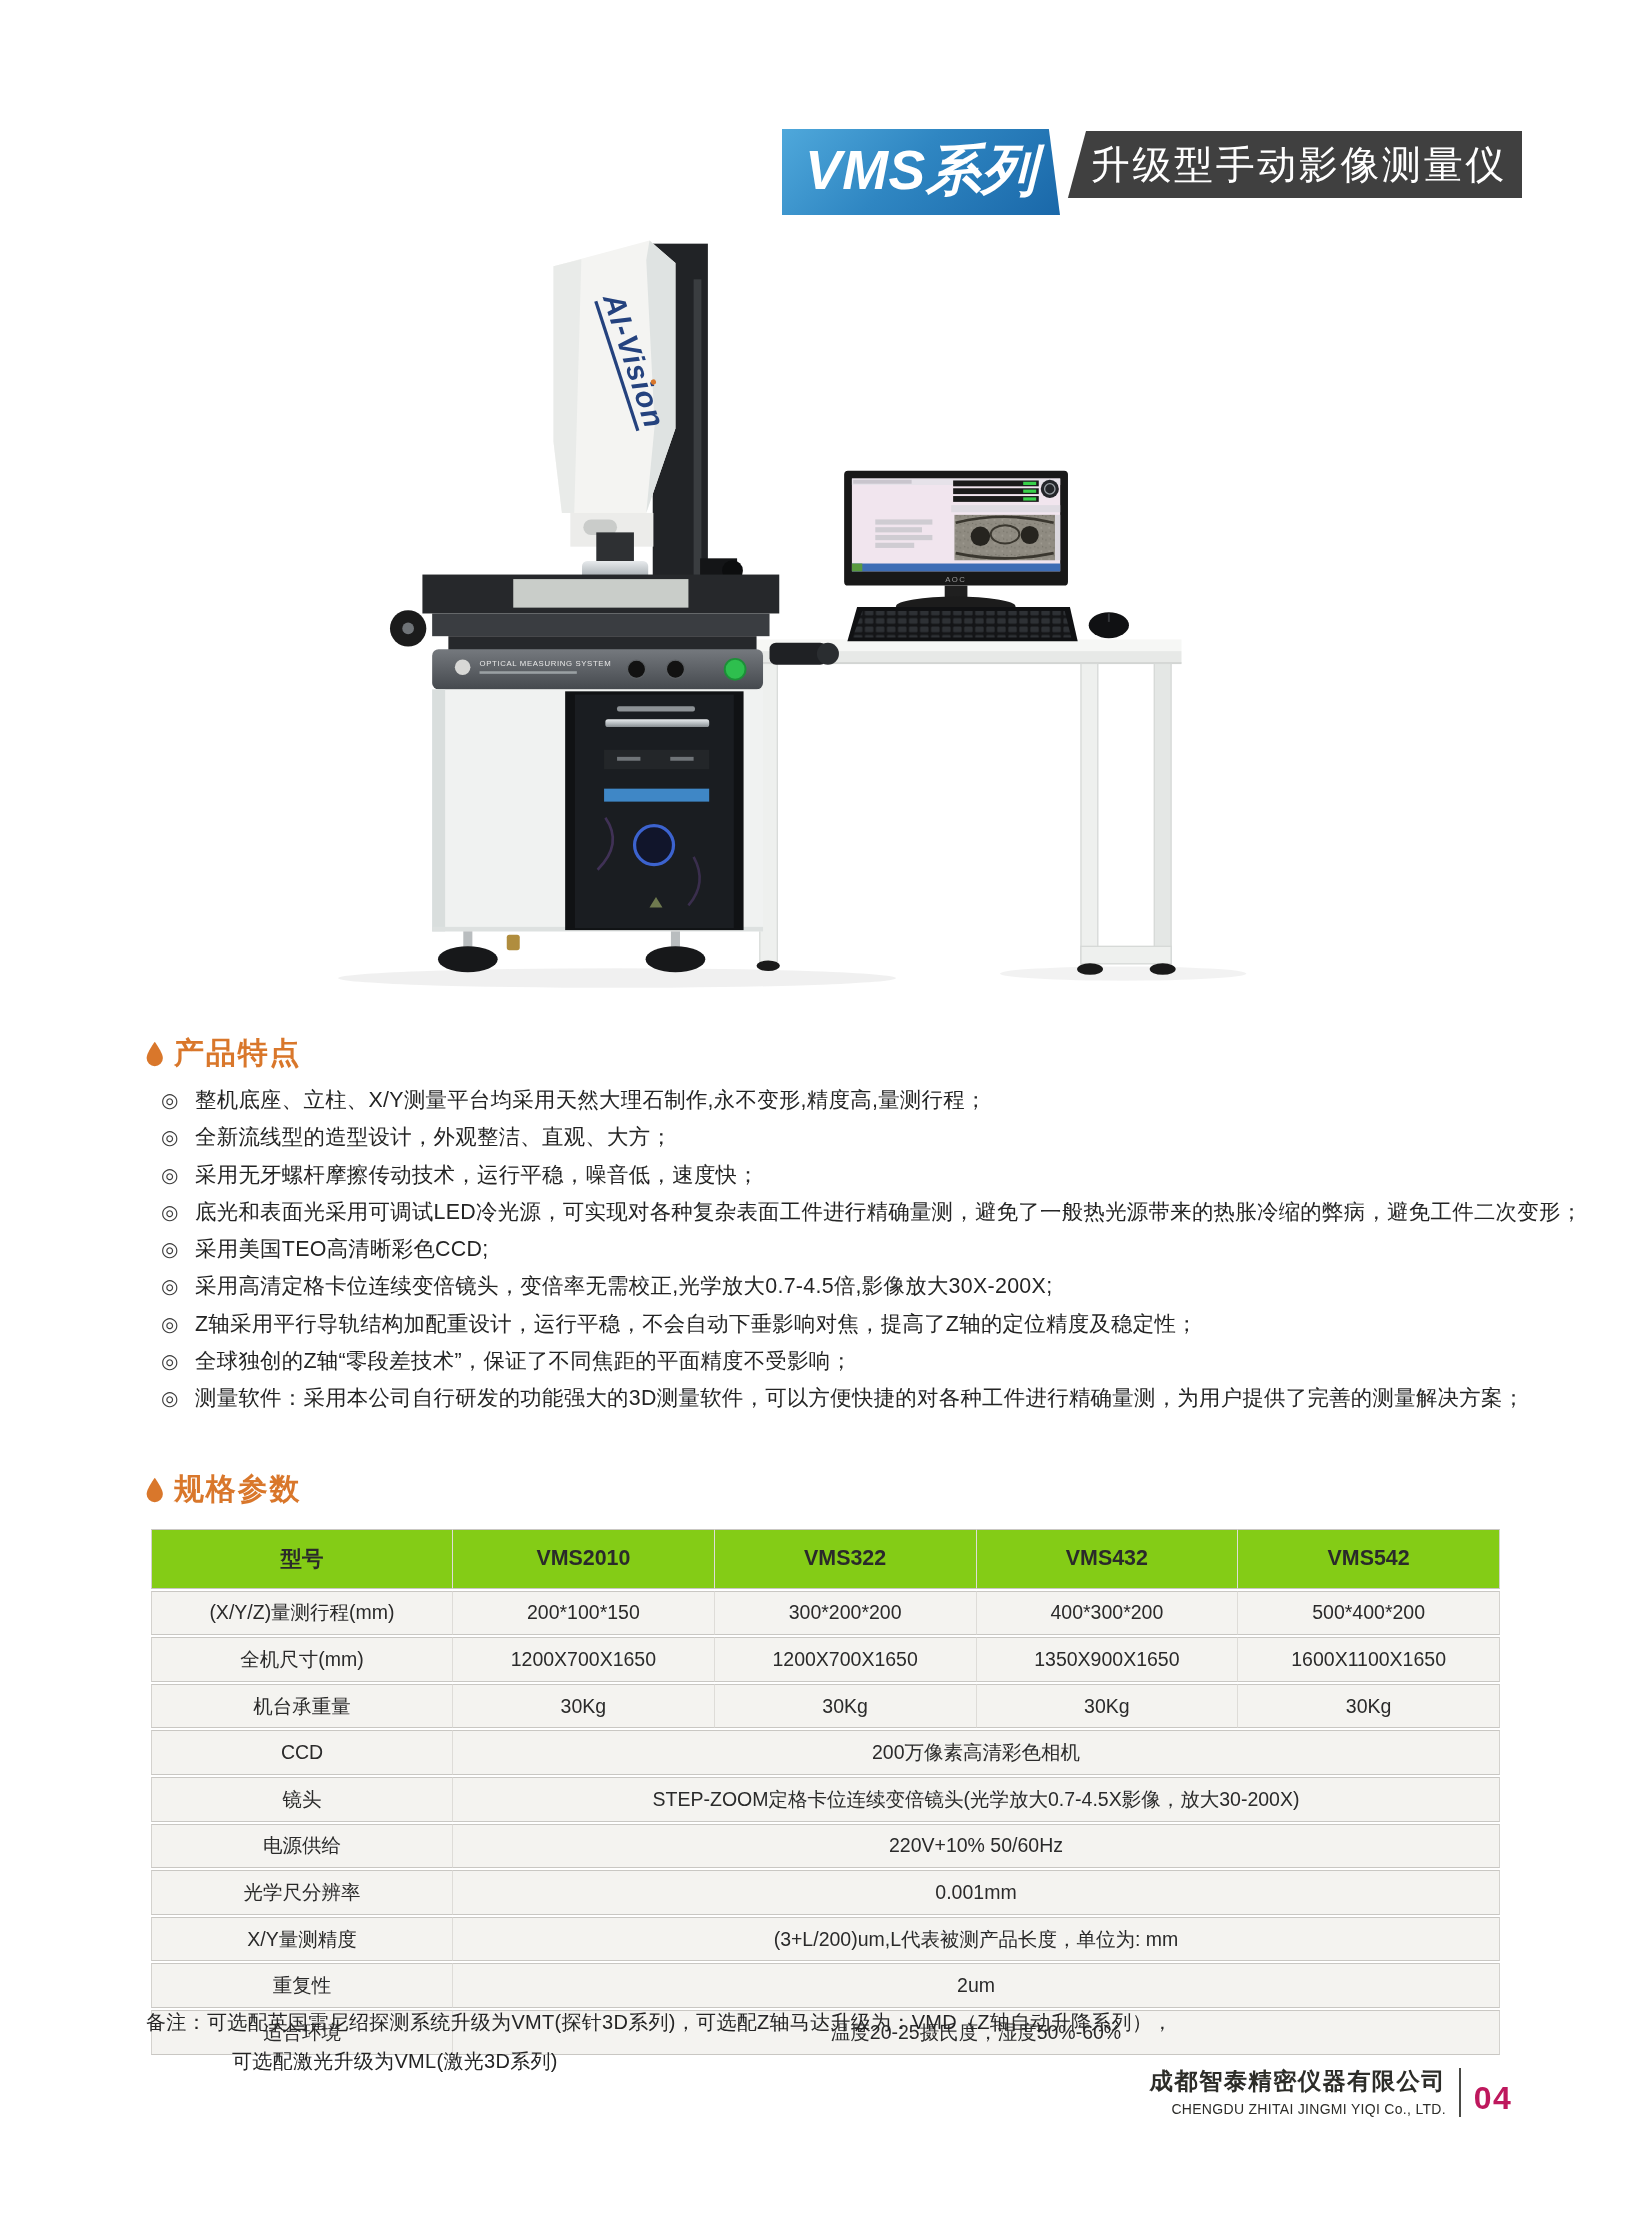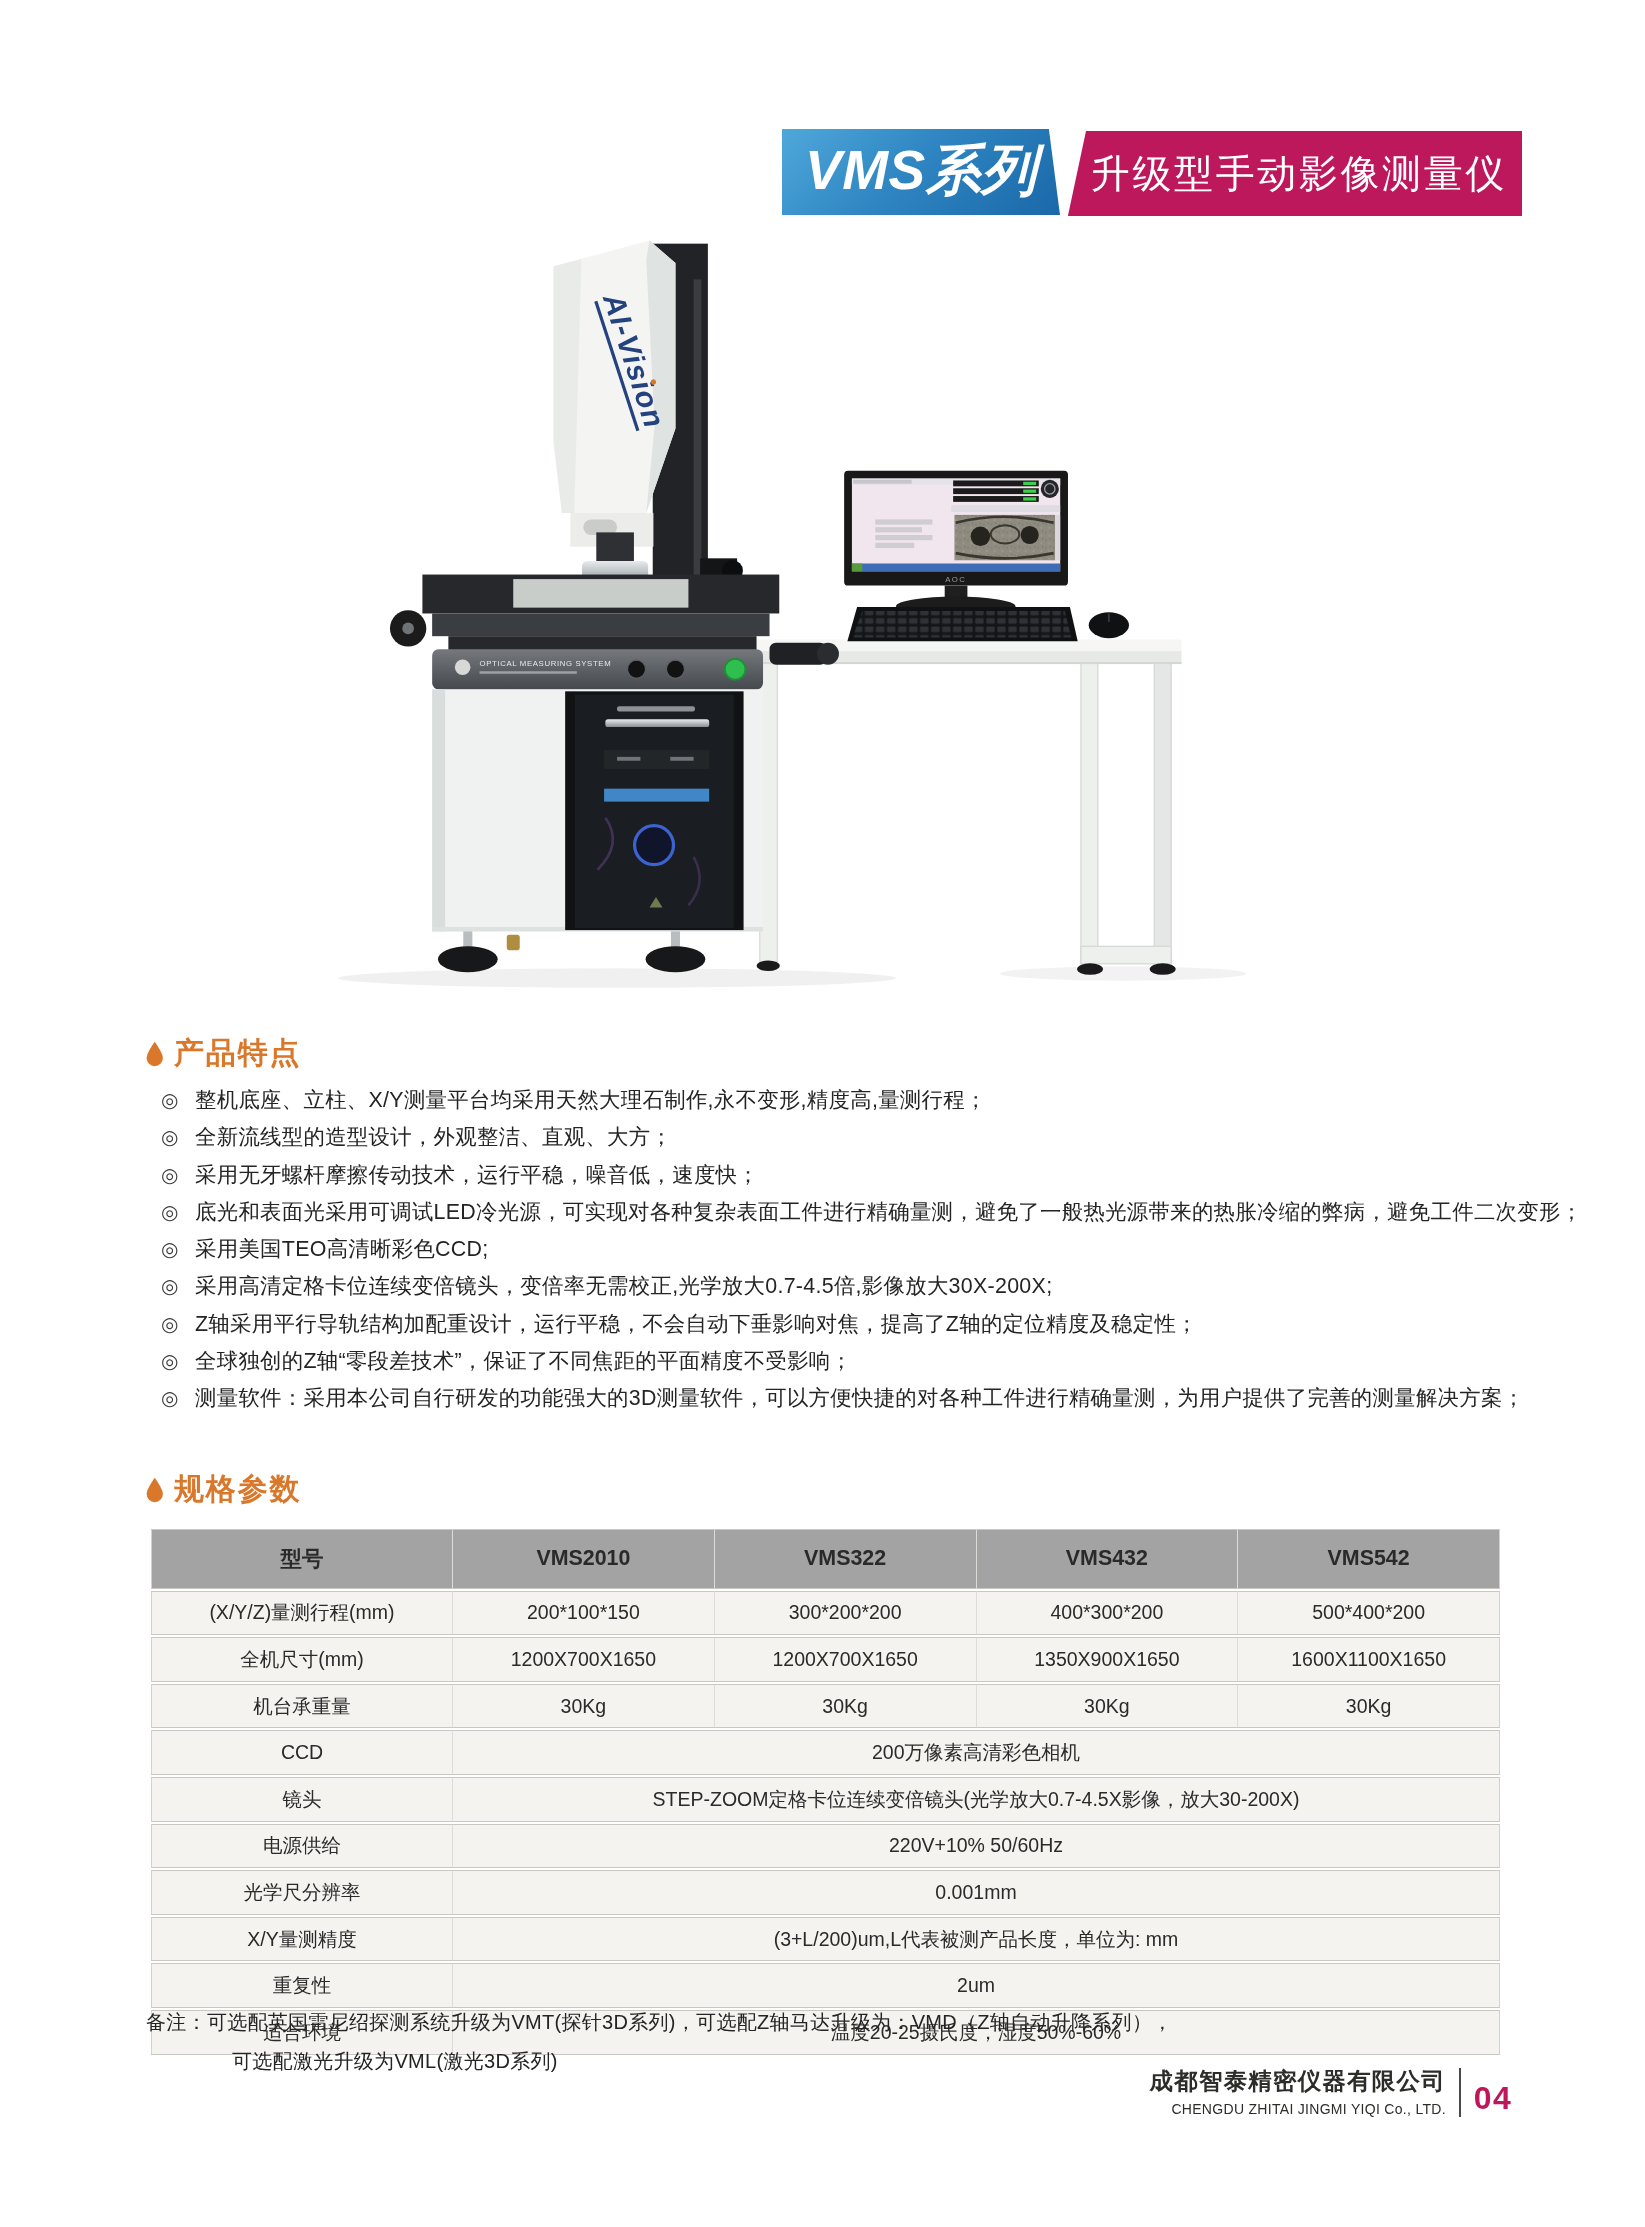--- a/index.html
+++ b/index.html
@@ -12,22 +12,22 @@
     position:absolute;left:782px;top:129px;width:278px;height:86px;
     background:linear-gradient(135deg,#4fa8db 0%,#2f86c2 45%,#1a68a9 100%);
     clip-path:polygon(0 0,96% 0,100% 100%,0 100%);
     display:flex;align-items:center;justify-content:center;
   }
   .hdr-series span{
     color:#fff;font-size:55px;font-weight:bold;font-style:italic;letter-spacing:0.6px;
     transform:translateY(-1.3px);white-space:nowrap;
   }
   .hdr-subtitle{
-    position:absolute;left:1064px;top:131px;width:458px;height:85px;
-    background:#be185d;
+    position:absolute;left:1064px;top:131px;width:458px;height:67px;
+    background:#404040;
     clip-path:polygon(22px 0,100% 0,100% 100%,3.9px 100%);
     display:flex;align-items:center;justify-content:center;
   }
   .hdr-subtitle span{
     color:#fff;font-size:39px;letter-spacing:2.6px;white-space:nowrap;padding-left:11.7px;
   }
   
   .sec-head{position:absolute;display:flex;align-items:center;gap:10.4px;}
   .sec-head .drop{width:17.5px;height:26px;flex:0 0 auto;}
   .sec-head .t{font-size:30px;font-weight:bold;letter-spacing:1.9px;white-space:nowrap;}
@@ -38,21 +38,21 @@
   .features .tx{font-size:21.4px;line-height:25px;color:#242424;letter-spacing:0.3px;white-space:nowrap;}
   
   .spec-table{
     position:absolute;left:151px;top:1527px;width:1349px;
     border-collapse:separate;border-spacing:0 2.6px;table-layout:fixed;
   }
   .spec-table th,.spec-table td{
     background:#f4f3f0;border-top:0.6px solid #c9c7c3;border-bottom:0.6px solid #c9c7c3;
     text-align:center;vertical-align:middle;font-size:19.5px;color:#2a2a2a;padding:7.8px 3.9px;
   }
-  .spec-table thead th{font-size:21.4px;font-weight:bold;background:#a3a3a3;padding:14.3px 3.9px;}
+  .spec-table thead th{font-size:21.4px;font-weight:bold;background:#84cc16;padding:14.3px 3.9px;}
   .spec-table .lbl{font-size:19.5px;}
   .spec-table th:not(:last-child),.spec-table td:not(:last-child){border-right:1.3px solid #dedcd8;}
   .spec-table th:first-child,.spec-table td:first-child{border-left:0.6px solid #d4d2ce;}
   .spec-table th:last-child, .spec-table td:last-child{border-right:0.6px solid #d4d2ce;}
   
   .notes{position:absolute;left:146px;top:2003px;font-size:20px;line-height:39px;color:#242424;letter-spacing:0.3px;}
   .notes .l2{padding-left:86px;}
   
   .footer{position:absolute;top:2065px;right:134px;display:flex;align-items:flex-end;gap:13px;}
   .footer .co{text-align:right;}

